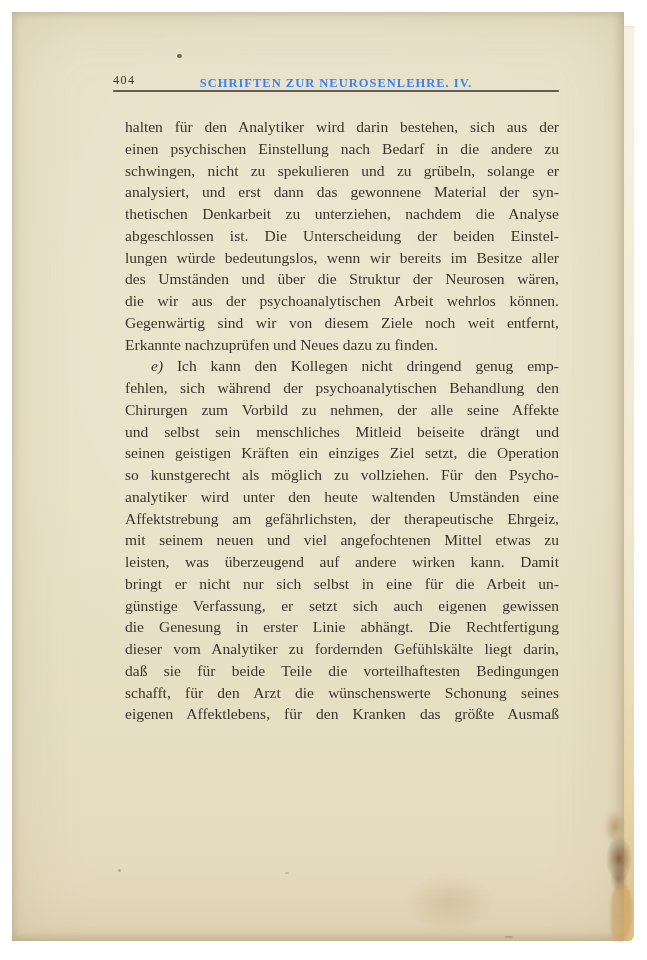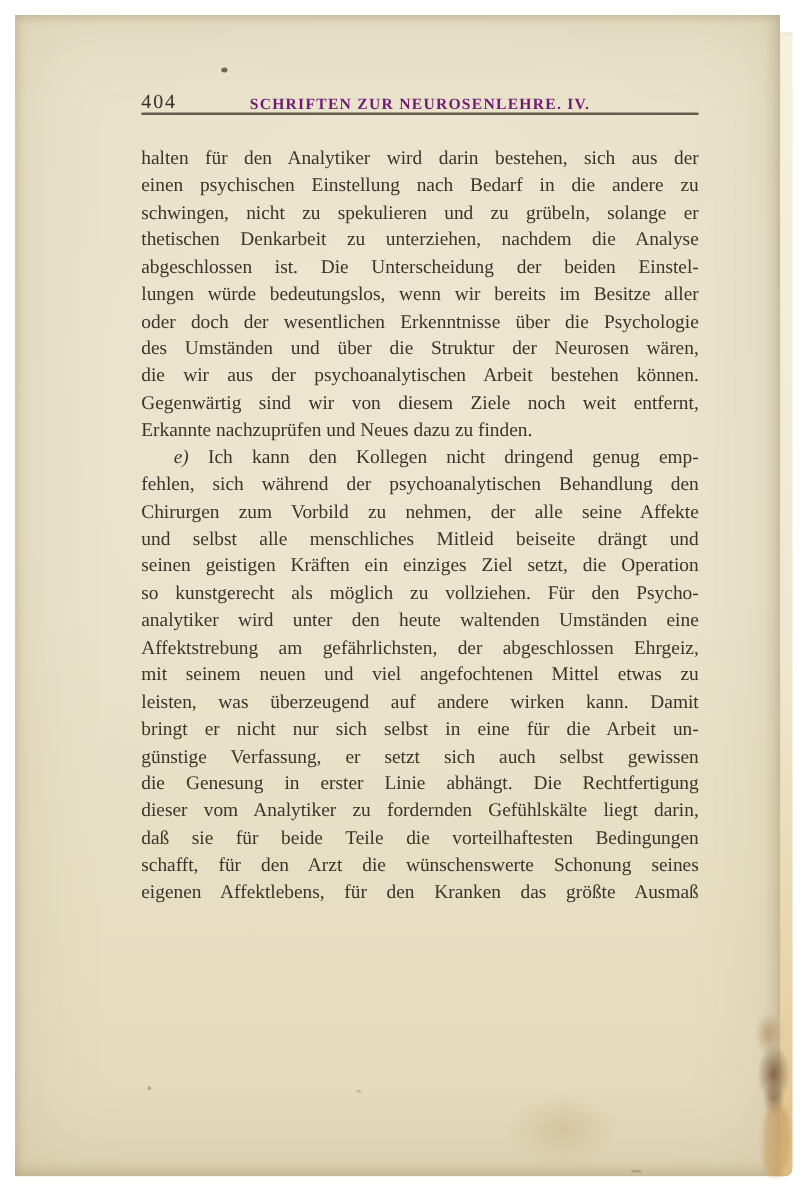--- a/index.html
+++ b/index.html
@@ -25,40 +25,41 @@
   
   .underpage{
     left:620px;top:26px;width:14px;height:915px;z-index:0;
     background:linear-gradient(180deg, rgba(246,240,222,0.95) 0%, #efe7cf 55%, #e7d3a6 85%, #ddbf88 100%);
     border-radius:0 0 6px 2px;
     box-shadow:inset 2px 0 3px rgba(140,110,70,0.25);
   }
   
   .folio{
     left:113px;top:73px;z-index:3;
-    font-size:16px;letter-spacing:1.5px;color:#38312a;text-align:center;
+    font-size:12px;letter-spacing:1.5px;color:#38312a;text-align:center;
   }
   .running-title{
     left:113px;top:76px;width:446px;z-index:3;text-align:center;
-    font-size:12.5px;font-weight:bold;letter-spacing:1px;color:#701a75;
+    font-size:12.5px;font-weight:bold;letter-spacing:1px;color:#3b82f6;
   }
   .header-rule{
     left:113px;top:90px;width:446px;height:2px;z-index:3;
     background:#51483a;opacity:.88;border-radius:1px;
   }
   
   .page-text{
     left:113px;top:116px;width:446px;z-index:3;
     color:#3b342b;font-size:15.5px;
     text-rendering:optimizeLegibility;
   }
   .line{
     height:21.75px;line-height:21.75px;
     text-align:justify;text-align-last:justify;
     text-justify:inter-word;
+    margin-left:12px;
   }
   .line.indent{padding-left:26px;}
   .line.no-just{text-align-last:left;}
   .line em{font-style:italic;}
   
   .artifact{z-index:4;pointer-events:none;}
   .dot-artifact{left:177px;top:54px;width:5px;height:4px;border-radius:50%;background:#5d4d3a;opacity:.85;}
   .speck-a{left:118px;top:869px;width:3px;height:3px;background:rgba(115,95,65,.40);border-radius:50%;}
   .speck-b{left:285px;top:872px;width:4px;height:2px;background:rgba(115,95,65,.30);border-radius:50%;}
   .speck-c{left:505px;top:936px;width:8px;height:2px;background:rgba(120,100,70,.35);border-radius:2px;}
@@ -83,40 +84,40 @@
 <div class="abs paper"></div>
 
 <div class="abs folio">404</div>
 <div class="abs running-title">SCHRIFTEN ZUR NEUROSENLEHRE. IV.</div>
 <div class="abs header-rule"></div>
 
 <div class="abs page-text">
     <div class="line">halten für den Analytiker wird darin bestehen, sich aus der</div>
     <div class="line">einen psychischen Einstellung nach Bedarf in die andere zu</div>
     <div class="line">schwingen, nicht zu spekulieren und zu grübeln, solange er</div>
+    <div class="line">analysiert, und erst dann das gewonnene Material der syn-</div>
     <div class="line">thetischen Denkarbeit zu unterziehen, nachdem die Analyse</div>
     <div class="line">abgeschlossen ist. Die Unterscheidung der beiden Einstel-</div>
     <div class="line">lungen würde bedeutungslos, wenn wir bereits im Besitze aller</div>
-    <div class="line">oder doch der wesentlichen Erkenntnisse über die Psychologie</div>
     <div class="line">des Umständen und über die Struktur der Neurosen wären,</div>
-    <div class="line">die wir aus der psychoanalytischen Arbeit bestehen können.</div>
+    <div class="line">die wir aus der psychoanalytischen Arbeit wehrlos können.</div>
     <div class="line">Gegenwärtig sind wir von diesem Ziele noch weit entfernt,</div>
     <div class="line no-just">Erkannte nachzuprüfen und Neues dazu zu finden.</div>
     <div class="line indent"><em>e)</em> Ich kann den Kollegen nicht dringend genug emp-</div>
     <div class="line">fehlen, sich während der psychoanalytischen Behandlung den</div>
     <div class="line">Chirurgen zum Vorbild zu nehmen, der alle seine Affekte</div>
-    <div class="line">und selbst alle menschliches Mitleid beiseite drängt und</div>
+    <div class="line">und selbst sein menschliches Mitleid beiseite drängt und</div>
     <div class="line">seinen geistigen Kräften ein einziges Ziel setzt, die Operation</div>
     <div class="line">so kunstgerecht als möglich zu vollziehen. Für den Psycho-</div>
     <div class="line">analytiker wird unter den heute waltenden Umständen eine</div>
-    <div class="line">Affektstrebung am gefährlichsten, der abgeschlossen Ehrgeiz,</div>
+    <div class="line">Affektstrebung am gefährlichsten, der therapeutische Ehrgeiz,</div>
     <div class="line">mit seinem neuen und viel angefochtenen Mittel etwas zu</div>
     <div class="line">leisten, was überzeugend auf andere wirken kann. Damit</div>
     <div class="line">bringt er nicht nur sich selbst in eine für die Arbeit un-</div>
-    <div class="line">günstige Verfassung, er setzt sich auch selbst gewissen</div>
+    <div class="line">günstige Verfassung, er setzt sich auch eigenen gewissen</div>
     <div class="line">die Genesung in erster Linie abhängt. Die Rechtfertigung</div>
     <div class="line">dieser vom Analytiker zu fordernden Gefühlskälte liegt darin,</div>
     <div class="line">daß sie für beide Teile die vorteilhaftesten Bedingungen</div>
     <div class="line">schafft, für den Arzt die wünschenswerte Schonung seines</div>
     <div class="line">eigenen Affektlebens, für den Kranken das größte Ausmaß</div>
   </div>
 
 <div class="abs artifact dot-artifact"></div>
 <div class="abs artifact speck-a"></div>
 <div class="abs artifact speck-b"></div>

